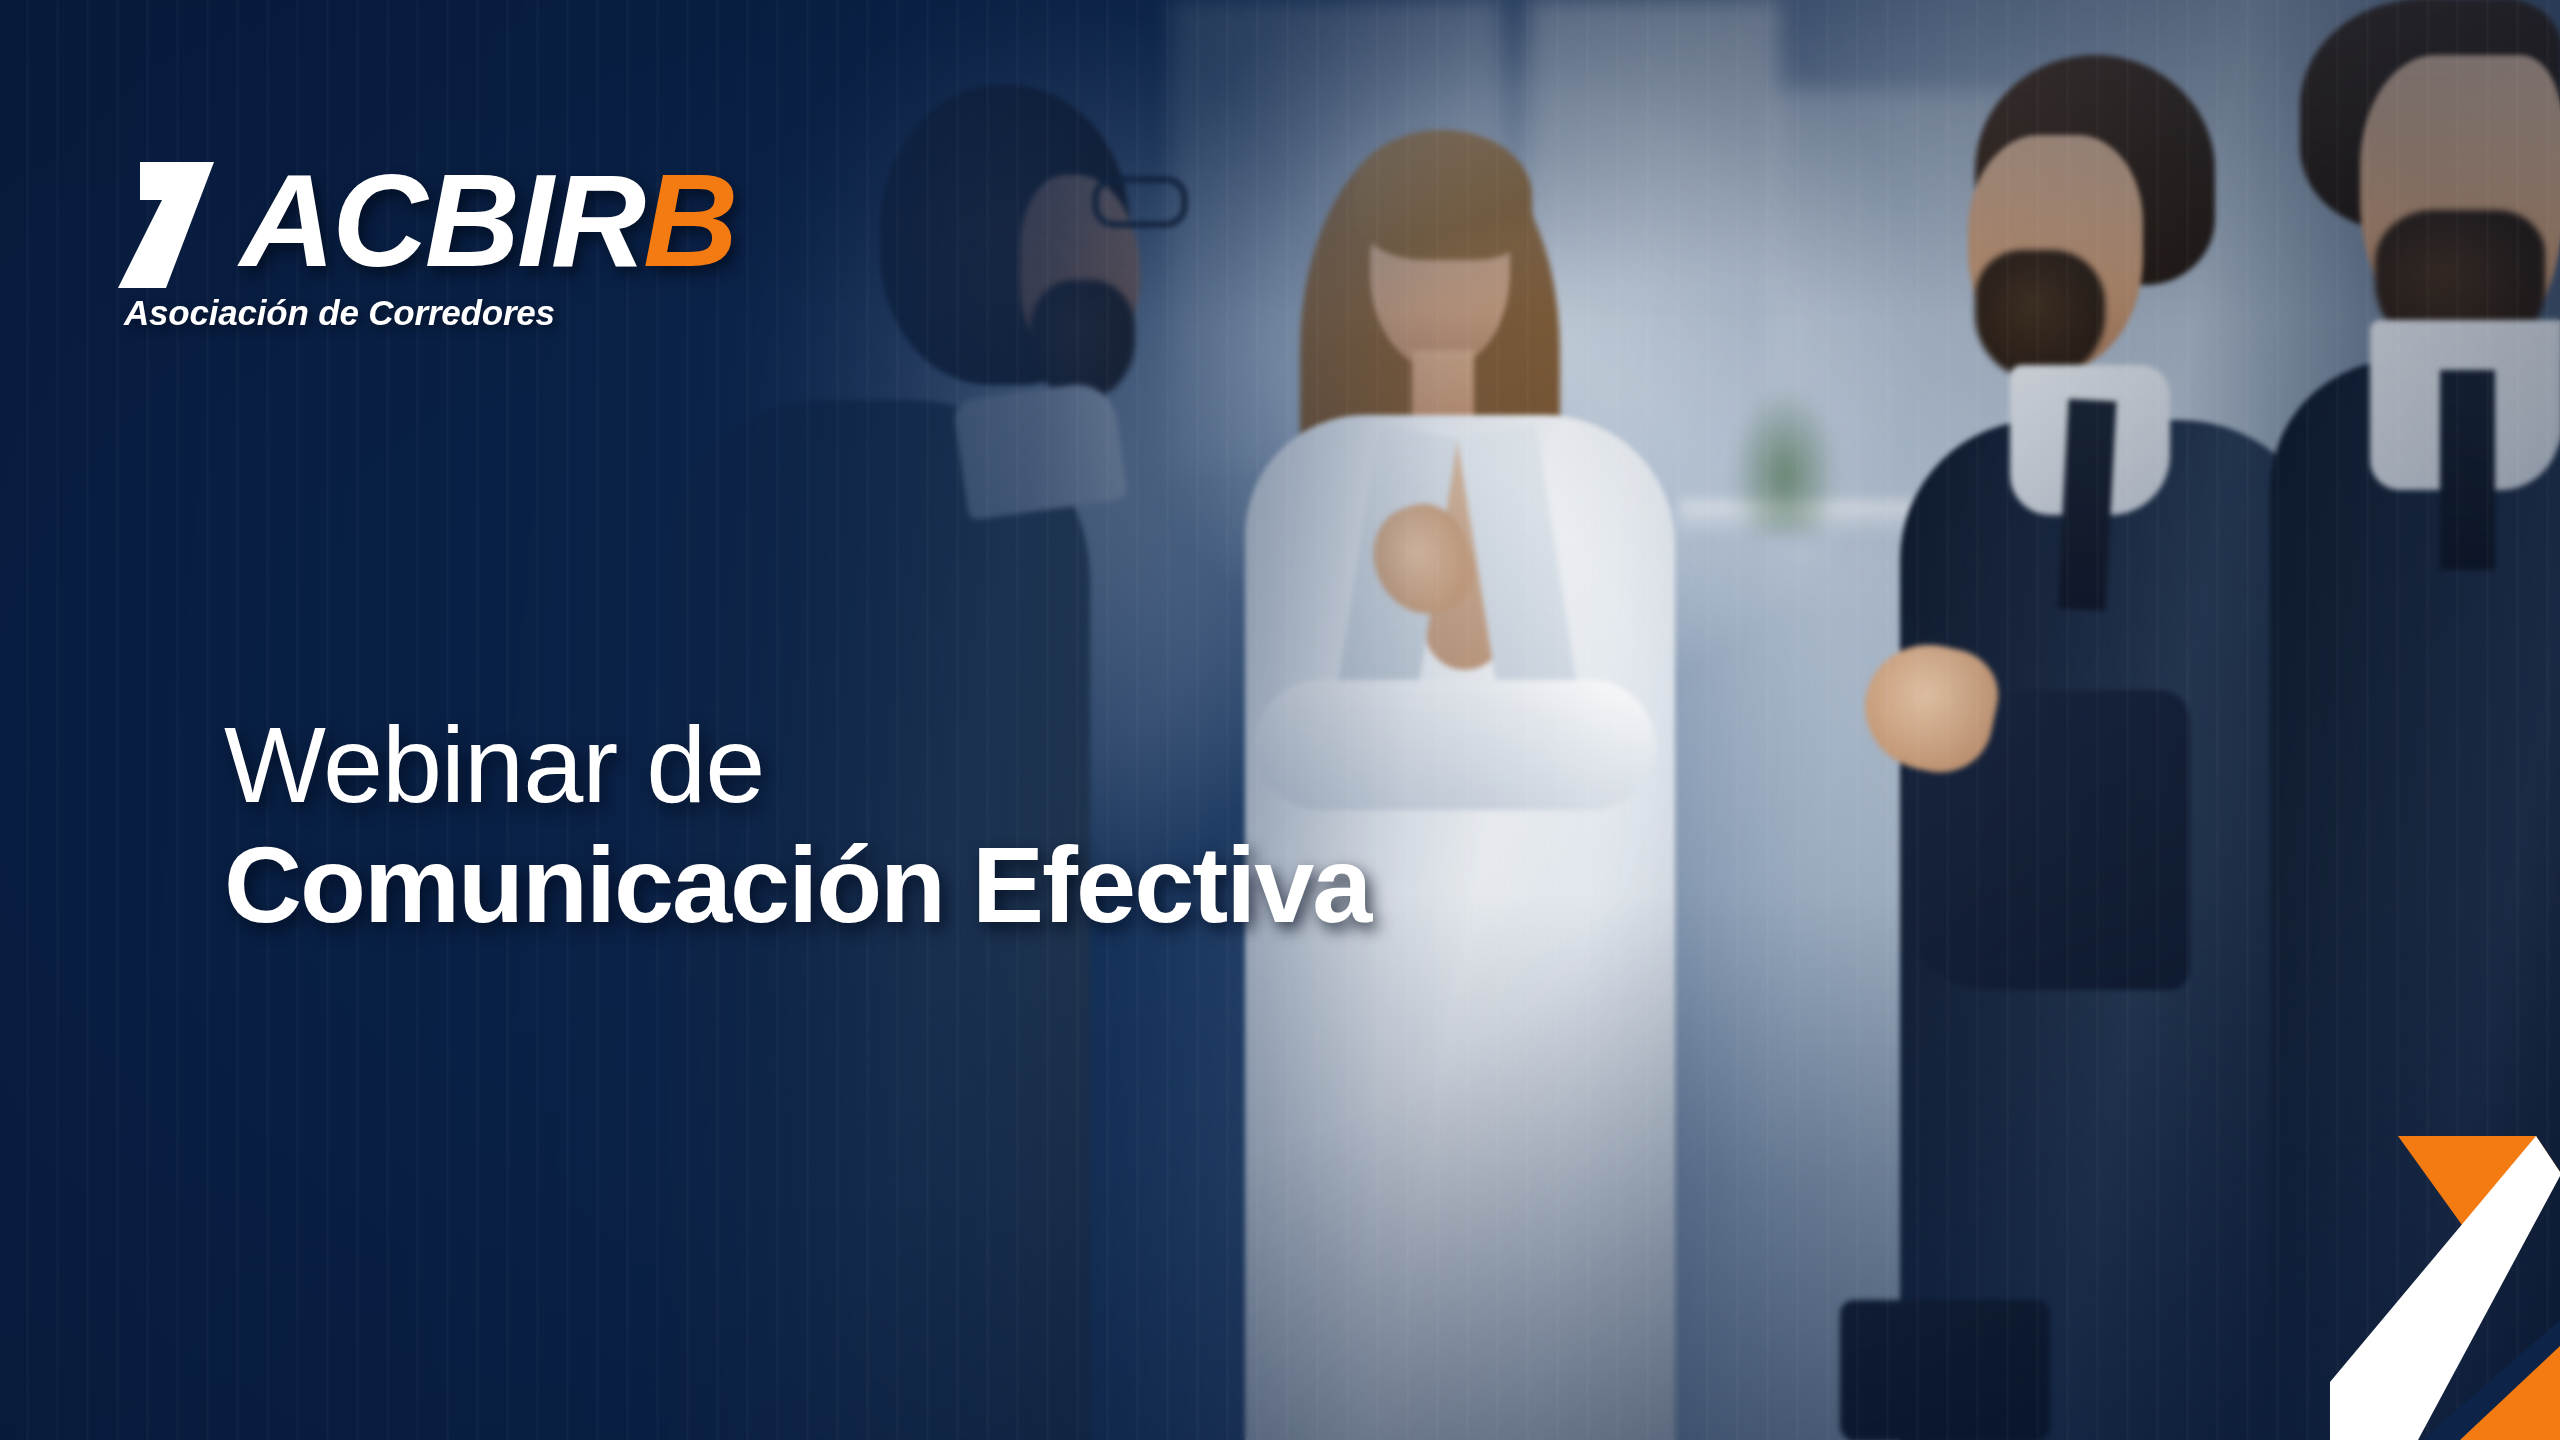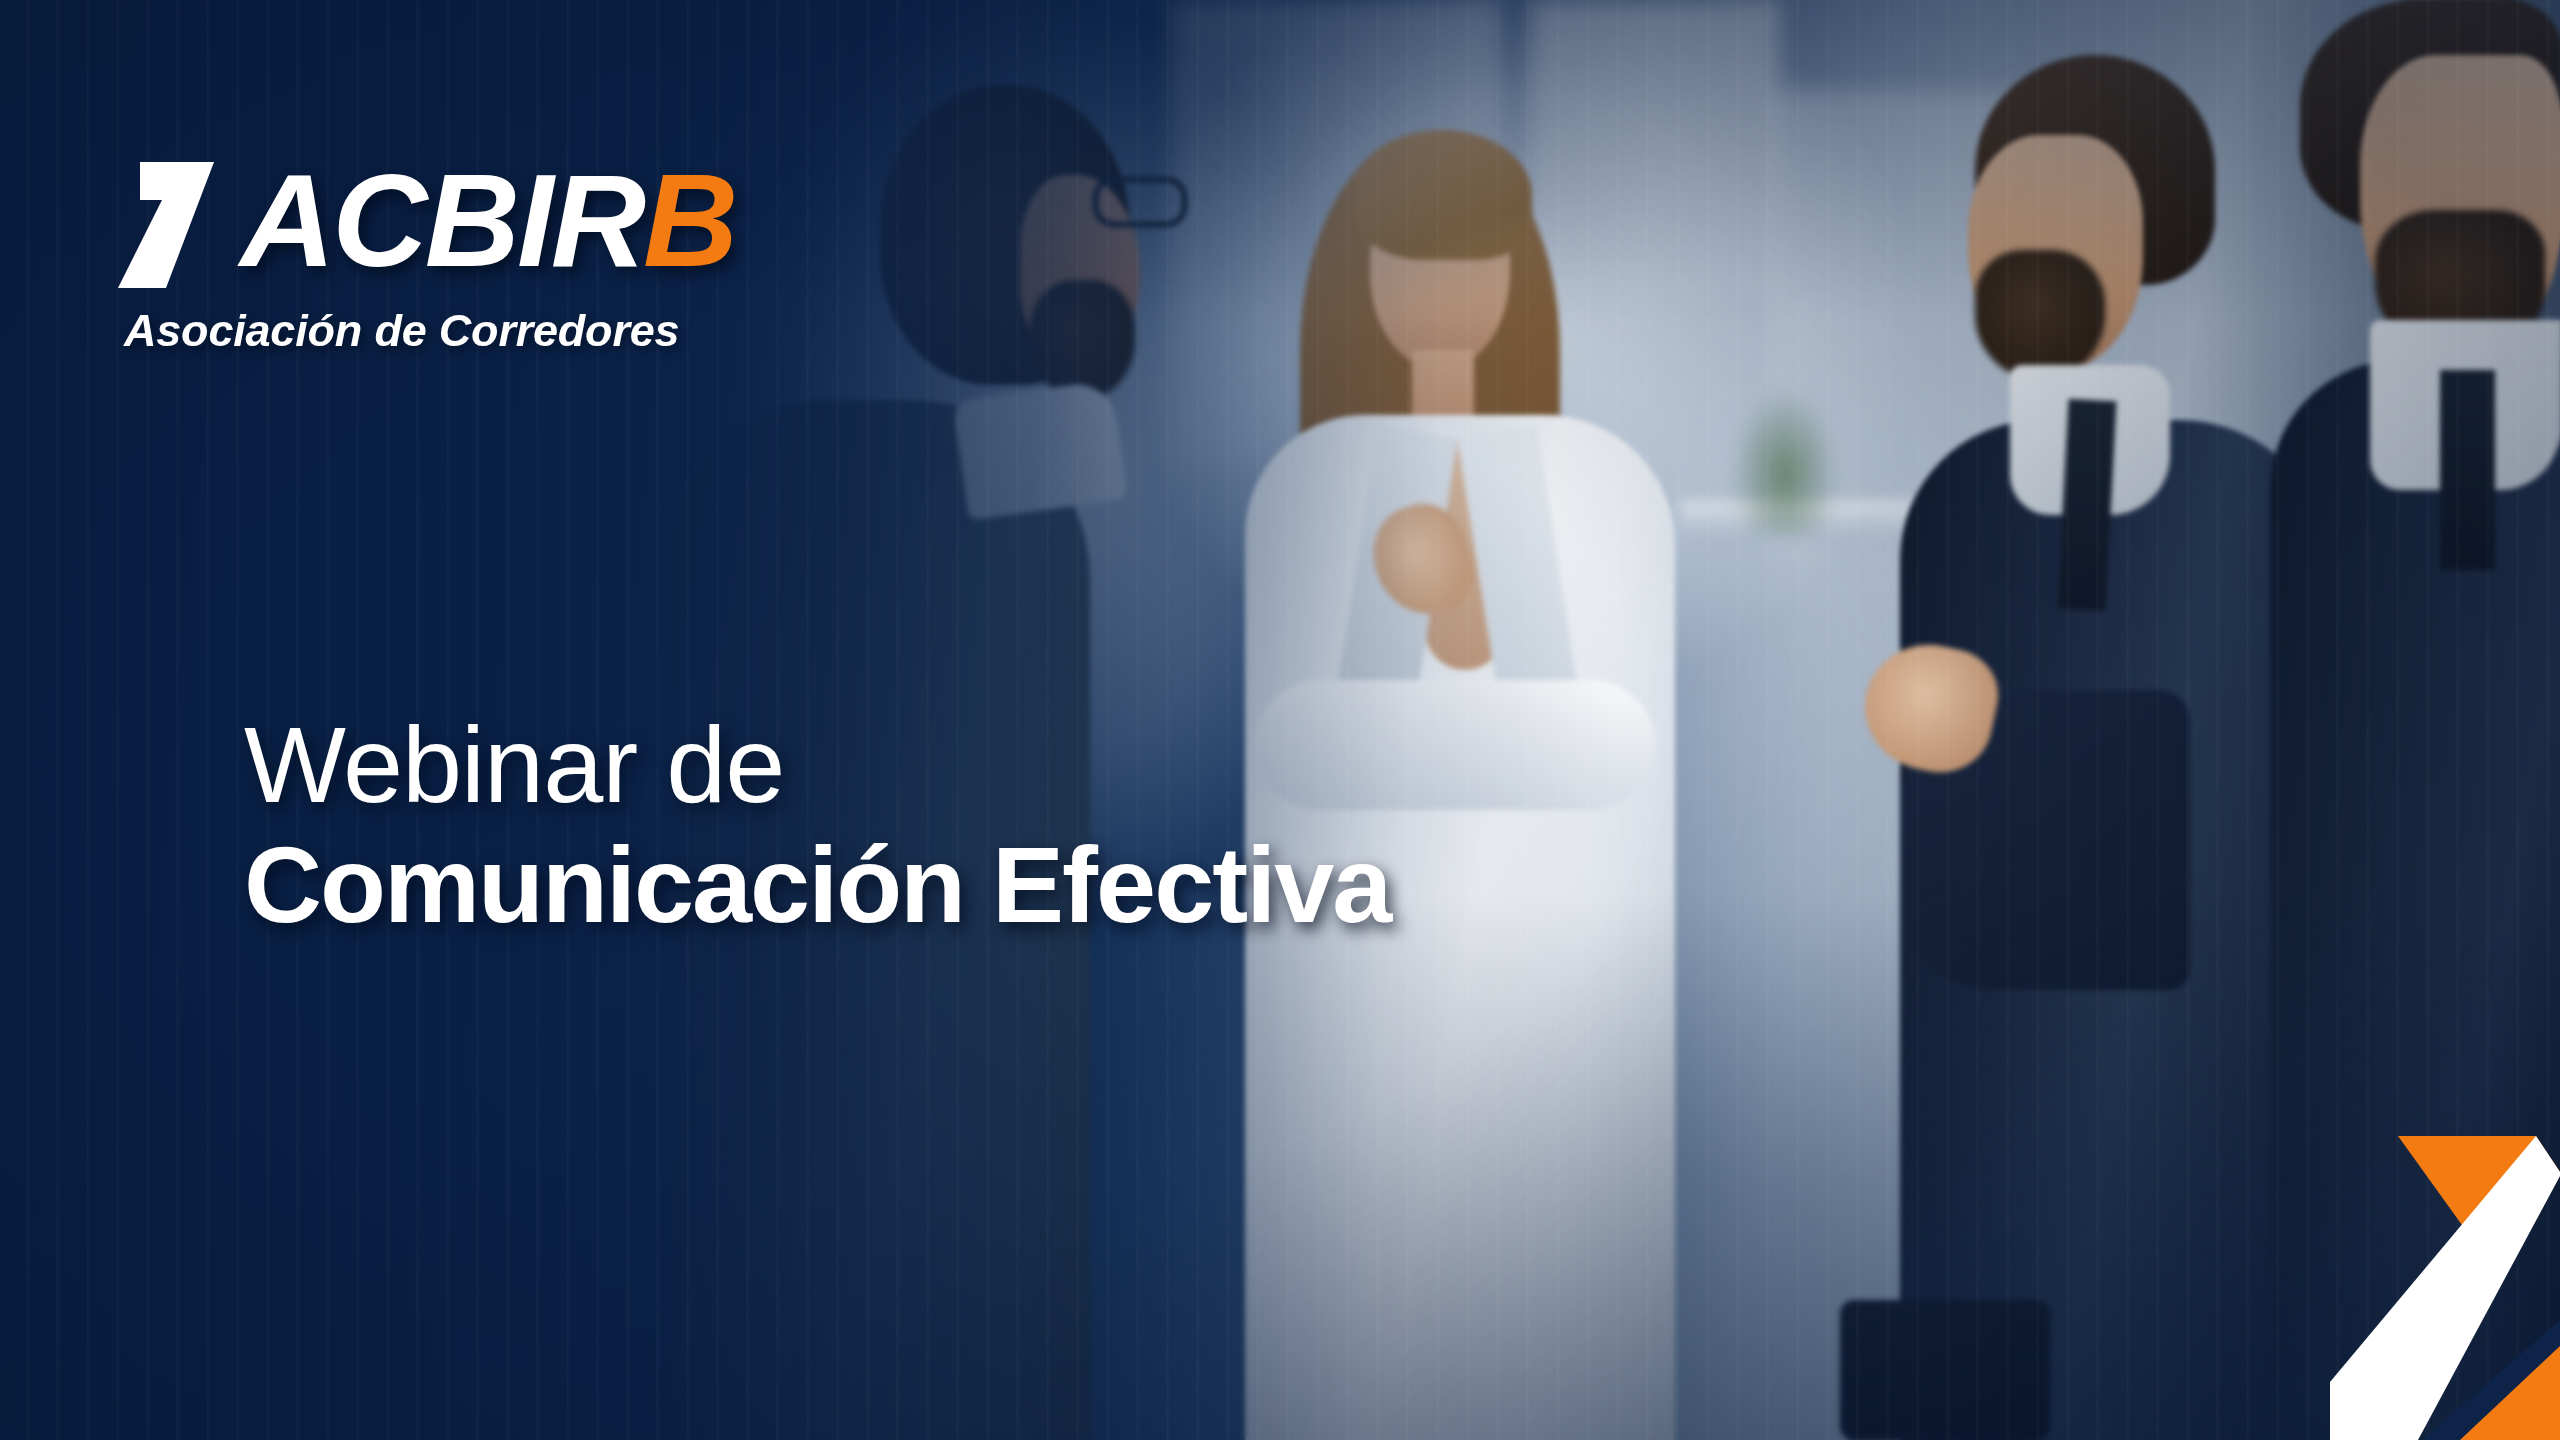--- a/index.html
+++ b/index.html
@@ -284,36 +284,36 @@
     font-size:132px;
     line-height:.92;
     letter-spacing:-3px;
     color:#ffffff;
     text-shadow:5px 7px 14px rgba(2,10,26,.70);
     white-space:nowrap;
   }
   #logo-text .accent { color:#F47B12; }
 
   #logo-tagline {
-    margin-top:16px;
+    margin-top:4px;
     font-style:italic;
     font-weight:bold;
-    font-size:45px;
+    font-size:35px;
     line-height:1.22;
     color:#ffffff;
     text-shadow:3px 4px 10px rgba(2,10,26,.65);
     padding-left:6px;
     letter-spacing:-.2px;
   }
 
   
   #title-block {
     position:absolute;
     left:146px; top:705px;
-    display:flex; align-items:flex-start;margin-left:20px;
+    display:flex; align-items:flex-start;
   }
   #title-bar {
     width:28px;
     background:#F47B12;
     flex:0 0 auto;
     box-shadow:3px 5px 12px rgba(2,10,26,.55);
   }
   #title-lines {
     padding-left:50px;
     color:#ffffff;

